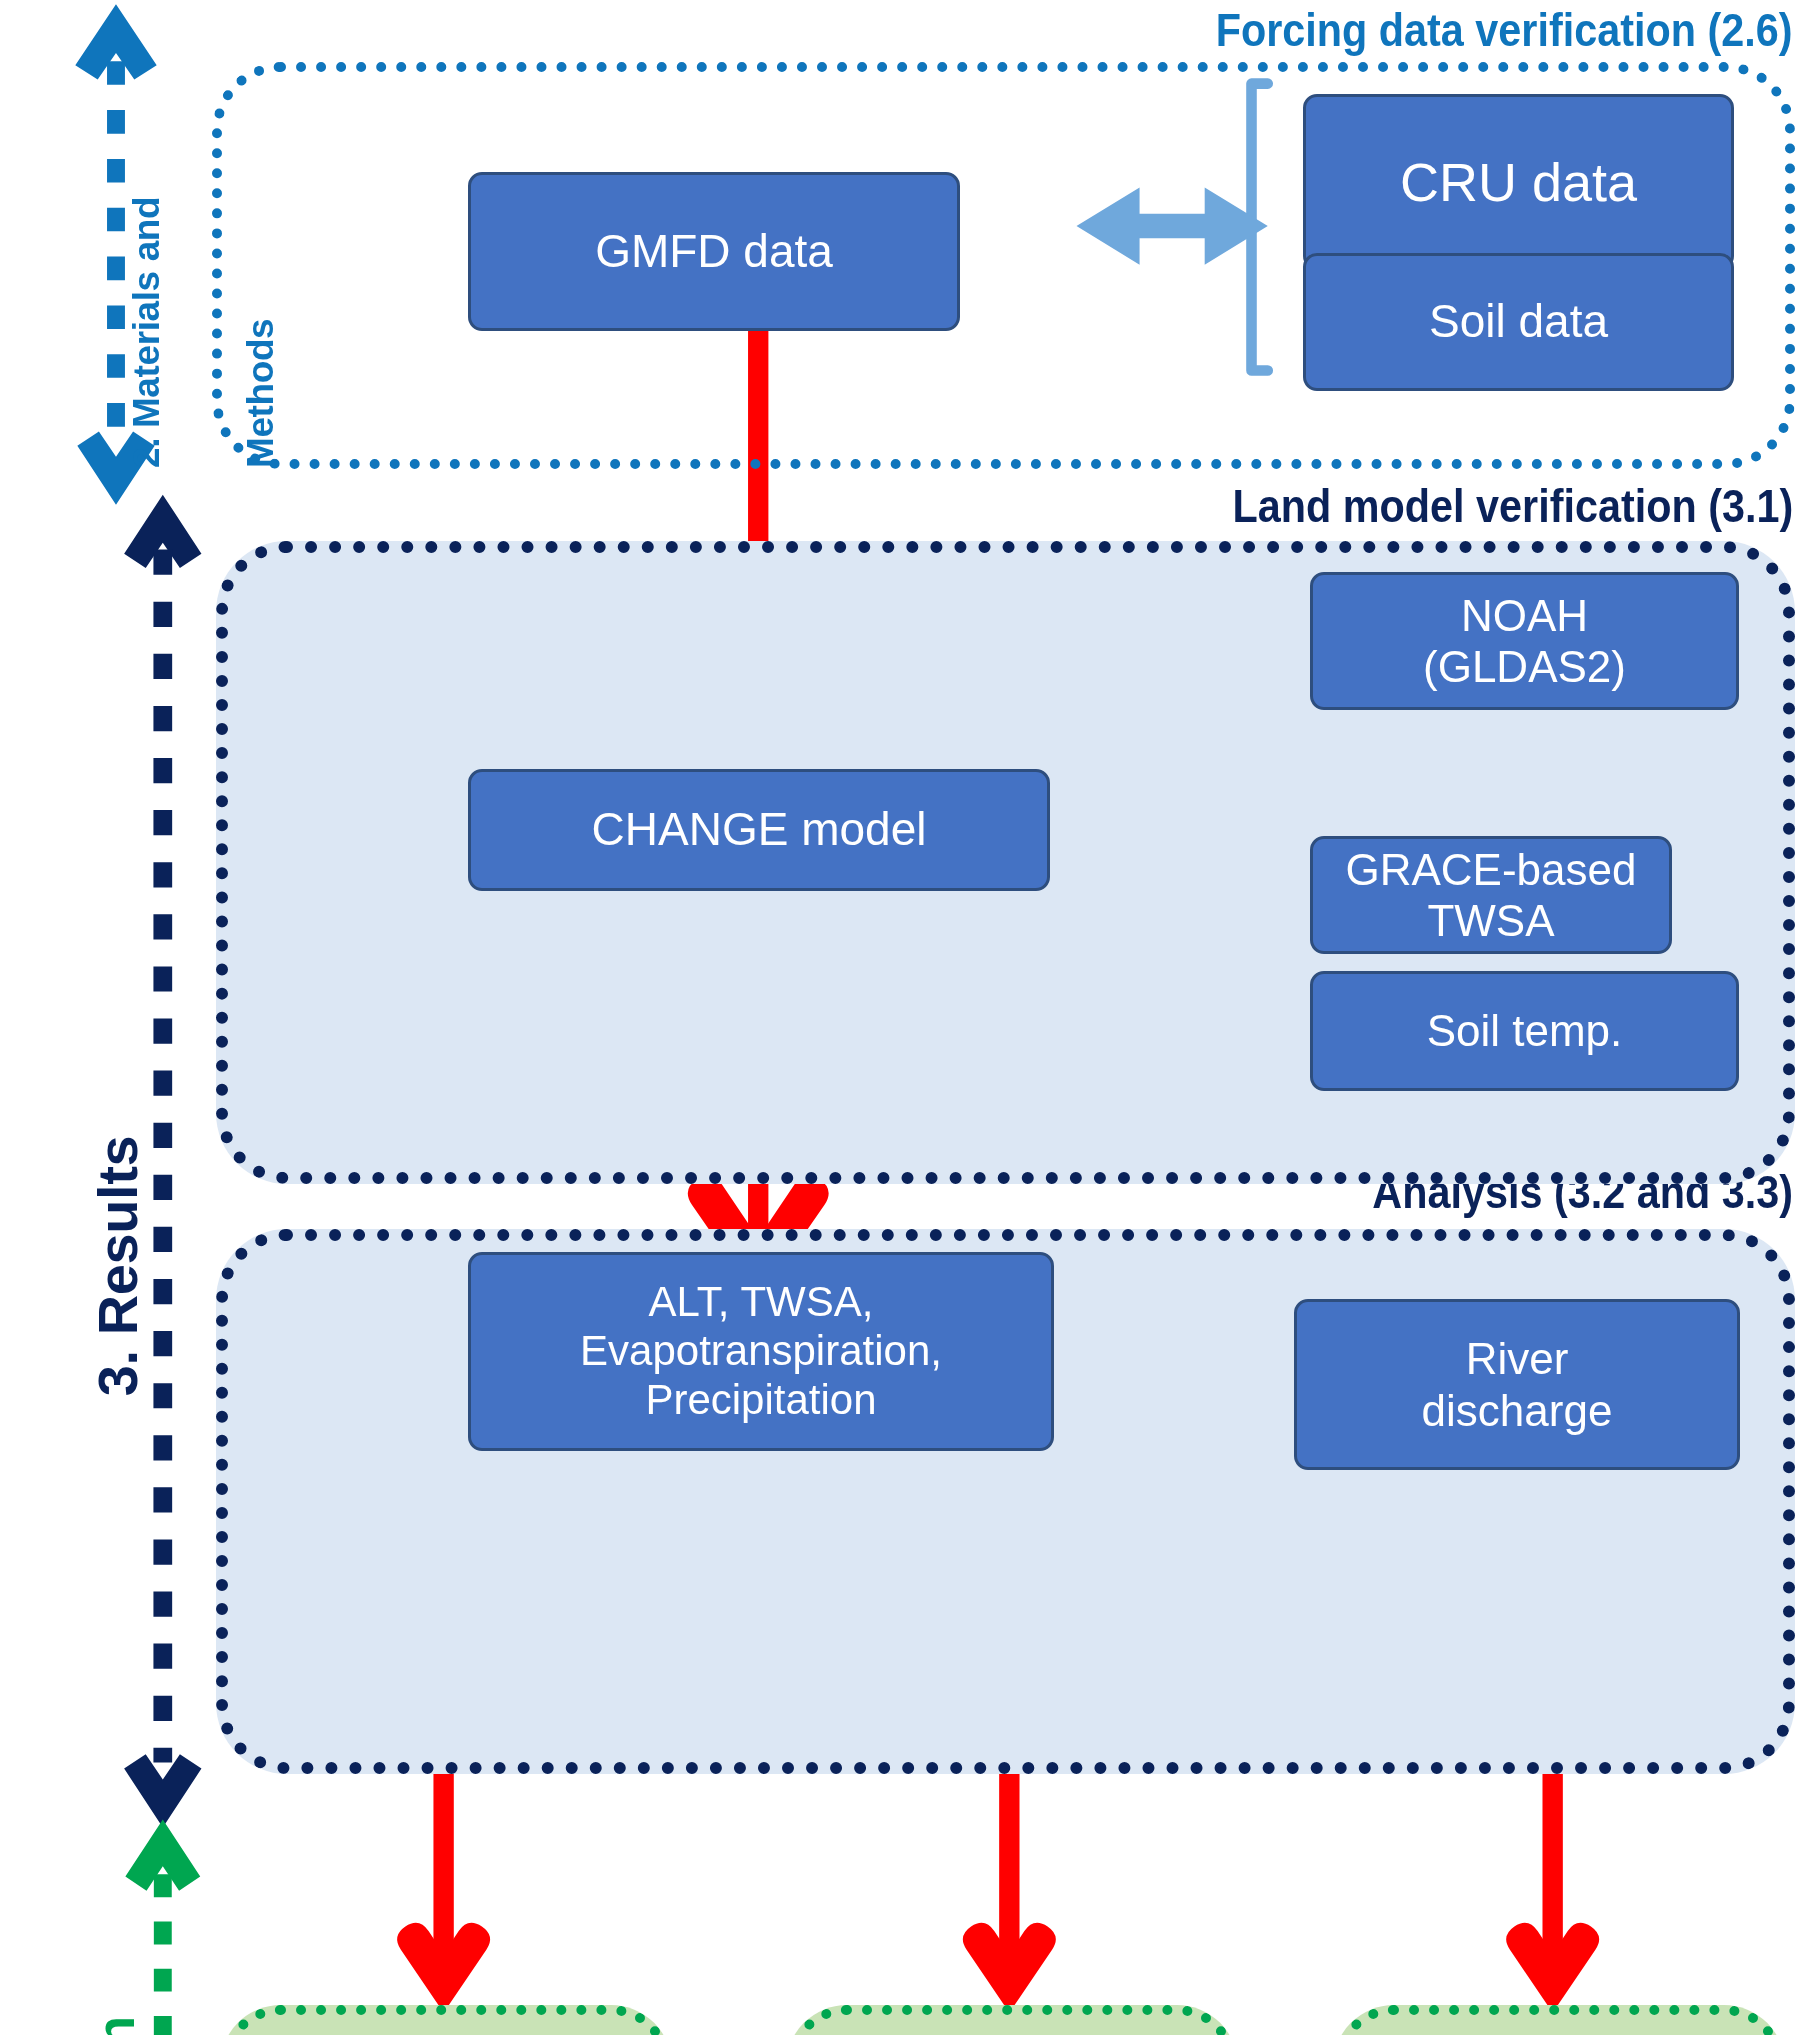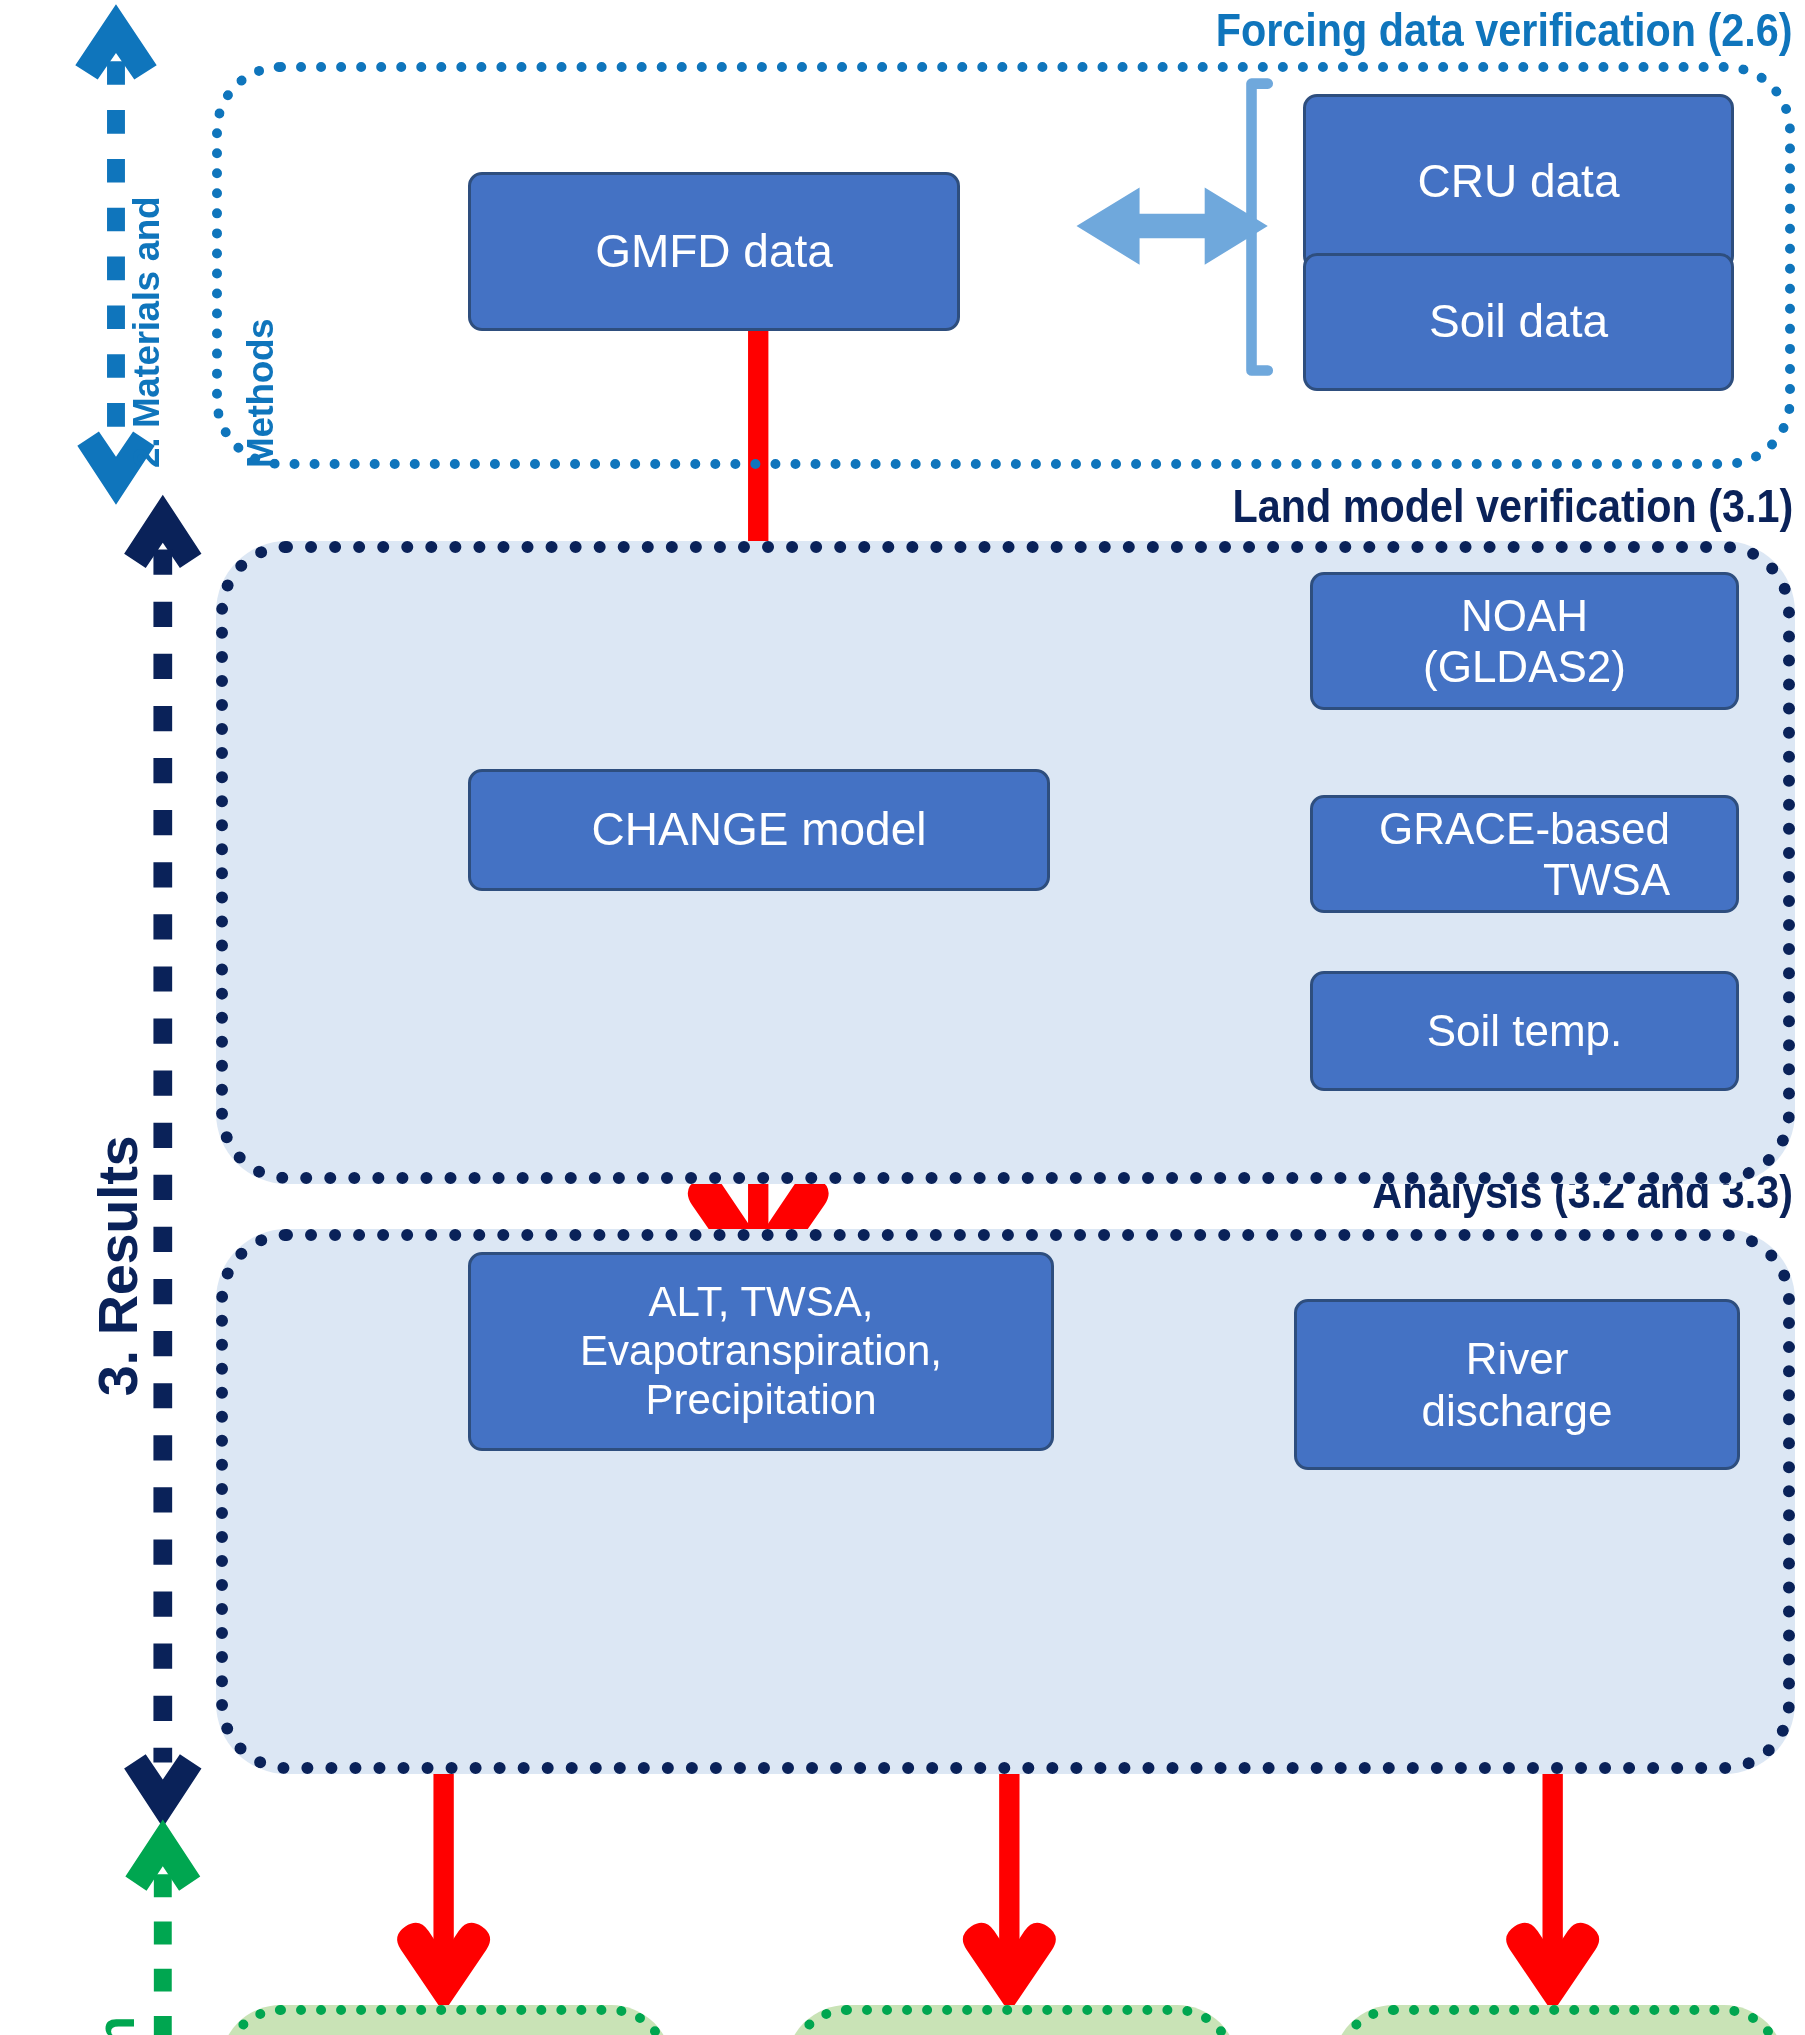--- a/index.html
+++ b/index.html
@@ -213,41 +213,41 @@
   <div class="sec-head navy" style="right:12.2px; top:1164px; font-size:47px;">
     <span>Analysis (3.2 and 3.3)</span>
   </div>
 
   <div class="panel forcing" style="left:212px; top:62px; width:1583px; height:407px;"></div>
 
   <div class="bbox" style="left:468px; top:164px; width:492px; height:159px; font-size:46px;margin-top:8px;">
     <span>GMFD data</span>
   </div>
 
-  <div class="bbox" style="left:1303px; top:94px; width:431px; height:176px; font-size:46px;">
+  <div class="bbox" style="left:1303px; top:94px; width:431px; height:176px; font-size:54px;">
     <span>CRU data</span>
   </div>
 
   <div class="bbox" style="left:1303px; top:253px; width:431px; height:138px; font-size:46px;">
     <span>Soil data</span>
   </div>
 
   <div class="panel landmodel" style="left:216px; top:541px; width:1579px; height:643px;"></div>
 
   <div class="bbox" style="left:468px; top:769px; width:582px; height:122px; font-size:46px;">
     <span>CHANGE model</span>
   </div>
 
   <div class="bbox" style="left:1310px; top:572px; width:429px; height:138px; font-size:44px; white-space:pre-line;">
     <span>NOAH
 (GLDAS2)</span>
   </div>
 
 
-  <div class="bbox" style="left:1310px; top:795px; width:429px; height:118px; font-size:44px; white-space:pre-line;text-align:right;">
+  <div class="bbox" style="left:1310px; top:836px; width:362px; height:118px; font-size:44px; white-space:pre-line;">
     <span>GRACE-based
 TWSA</span>
   </div>
 
   <div class="bbox" style="left:1310px; top:971px; width:429px; height:120px; font-size:44px;">
     <span>Soil temp.</span>
   </div>
 
   <div class="panel analysis" style="left:216px; top:1229px; width:1579px; height:545px;"></div>
 

